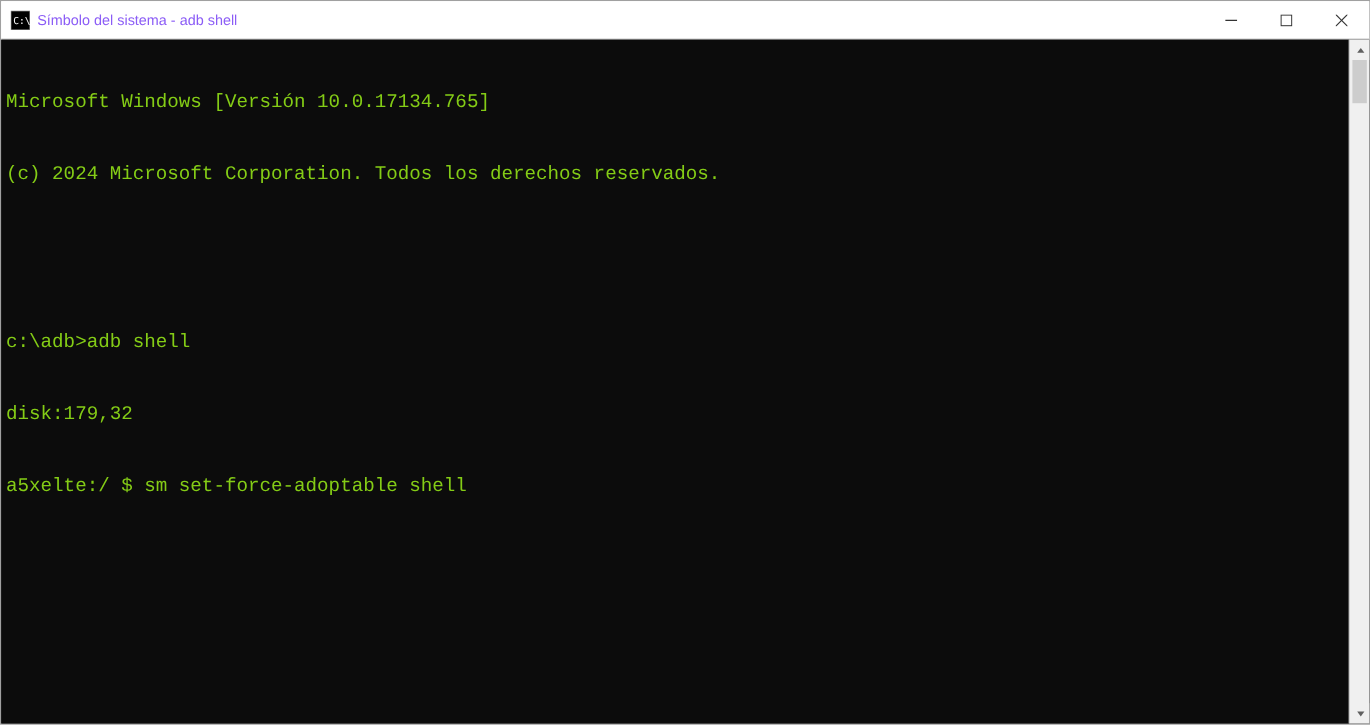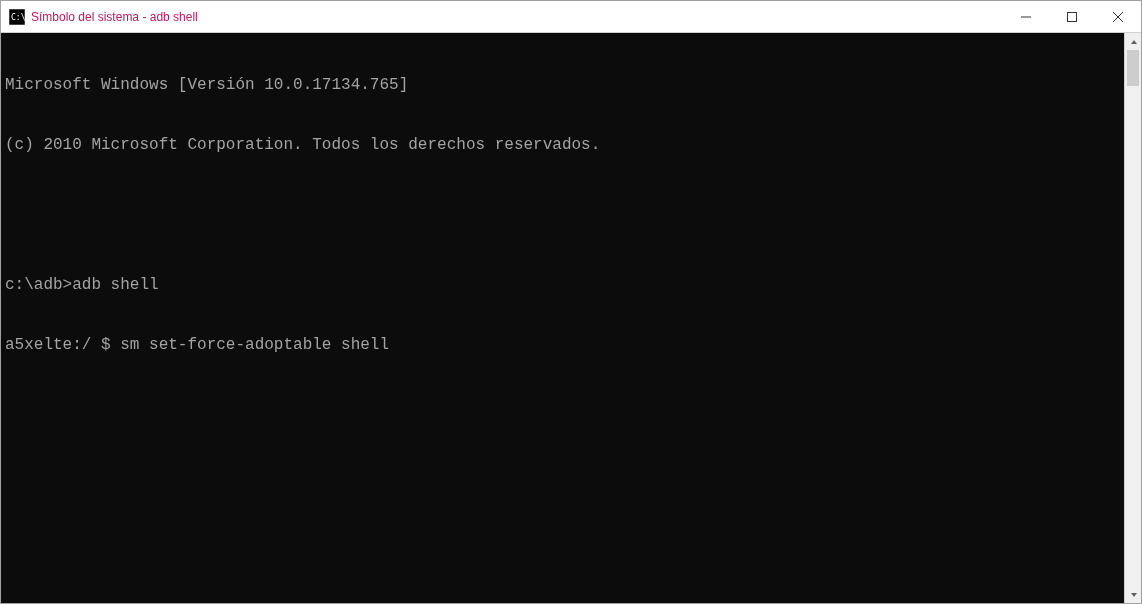--- a/index.html
+++ b/index.html
@@ -39,21 +39,21 @@
       display: flex;
       align-items: center;
       justify-content: center;
     }
     .titlebar-icon svg {
       width: 16px;
       height: 16px;
     }
     .titlebar-title {
       font-size: 12px;
-      color: #be185d;
+      color: #8b5cf6;
       flex: 1;
       white-space: nowrap;
       overflow: hidden;
       text-overflow: ellipsis;
     }
     .titlebar-controls {
       display: flex;
       height: 100%;
     }
     .titlebar-btn {
@@ -75,21 +75,21 @@
     }
     .terminal-wrapper {
       flex: 1;
       display: flex;
       background: #0c0c0c;
       overflow: hidden;
     }
     .terminal {
       flex: 1;
       background: #0c0c0c;
-      color: #a3a3a3;
+      color: #84cc16;
       font-family: Consolas, "Courier New", monospace;
       font-size: 16px;
       line-height: 1.25;
       padding: 2px 4px;
       white-space: pre;
       overflow: hidden;
     }
     .terminal-line {
       white-space: pre;
     }
@@ -160,24 +160,25 @@
             <line x1="0" y1="0" x2="10" y2="10"></line>
             <line x1="10" y1="0" x2="0" y2="10"></line>
           </svg>
       </button>
     </div>
   </div>
 
   <div class="terminal-wrapper">
     <div class="terminal">
       <div class="terminal-line">Microsoft Windows [Versión 10.0.17134.765]</div>
-      <div class="terminal-line">(c) 2010 Microsoft Corporation. Todos los derechos reservados.</div>
+      <div class="terminal-line">(c) 2024 Microsoft Corporation. Todos los derechos reservados.</div>
       <div class="terminal-line"></div>
       <div class="terminal-line"></div>
       <div class="terminal-line">c:\adb&gt;adb shell</div>
+      <div class="terminal-line">disk:179,32</div>
       <div class="terminal-line">a5xelte:/ $ sm set-force-adoptable shell</div>
       
     </div>
 
     <div class="scrollbar">
       <div class="scrollbar-arrow up">
         <svg viewBox="0 0 8 8">
             <polygon points="4,2 7,6 1,6"></polygon>
           </svg>
       </div>

